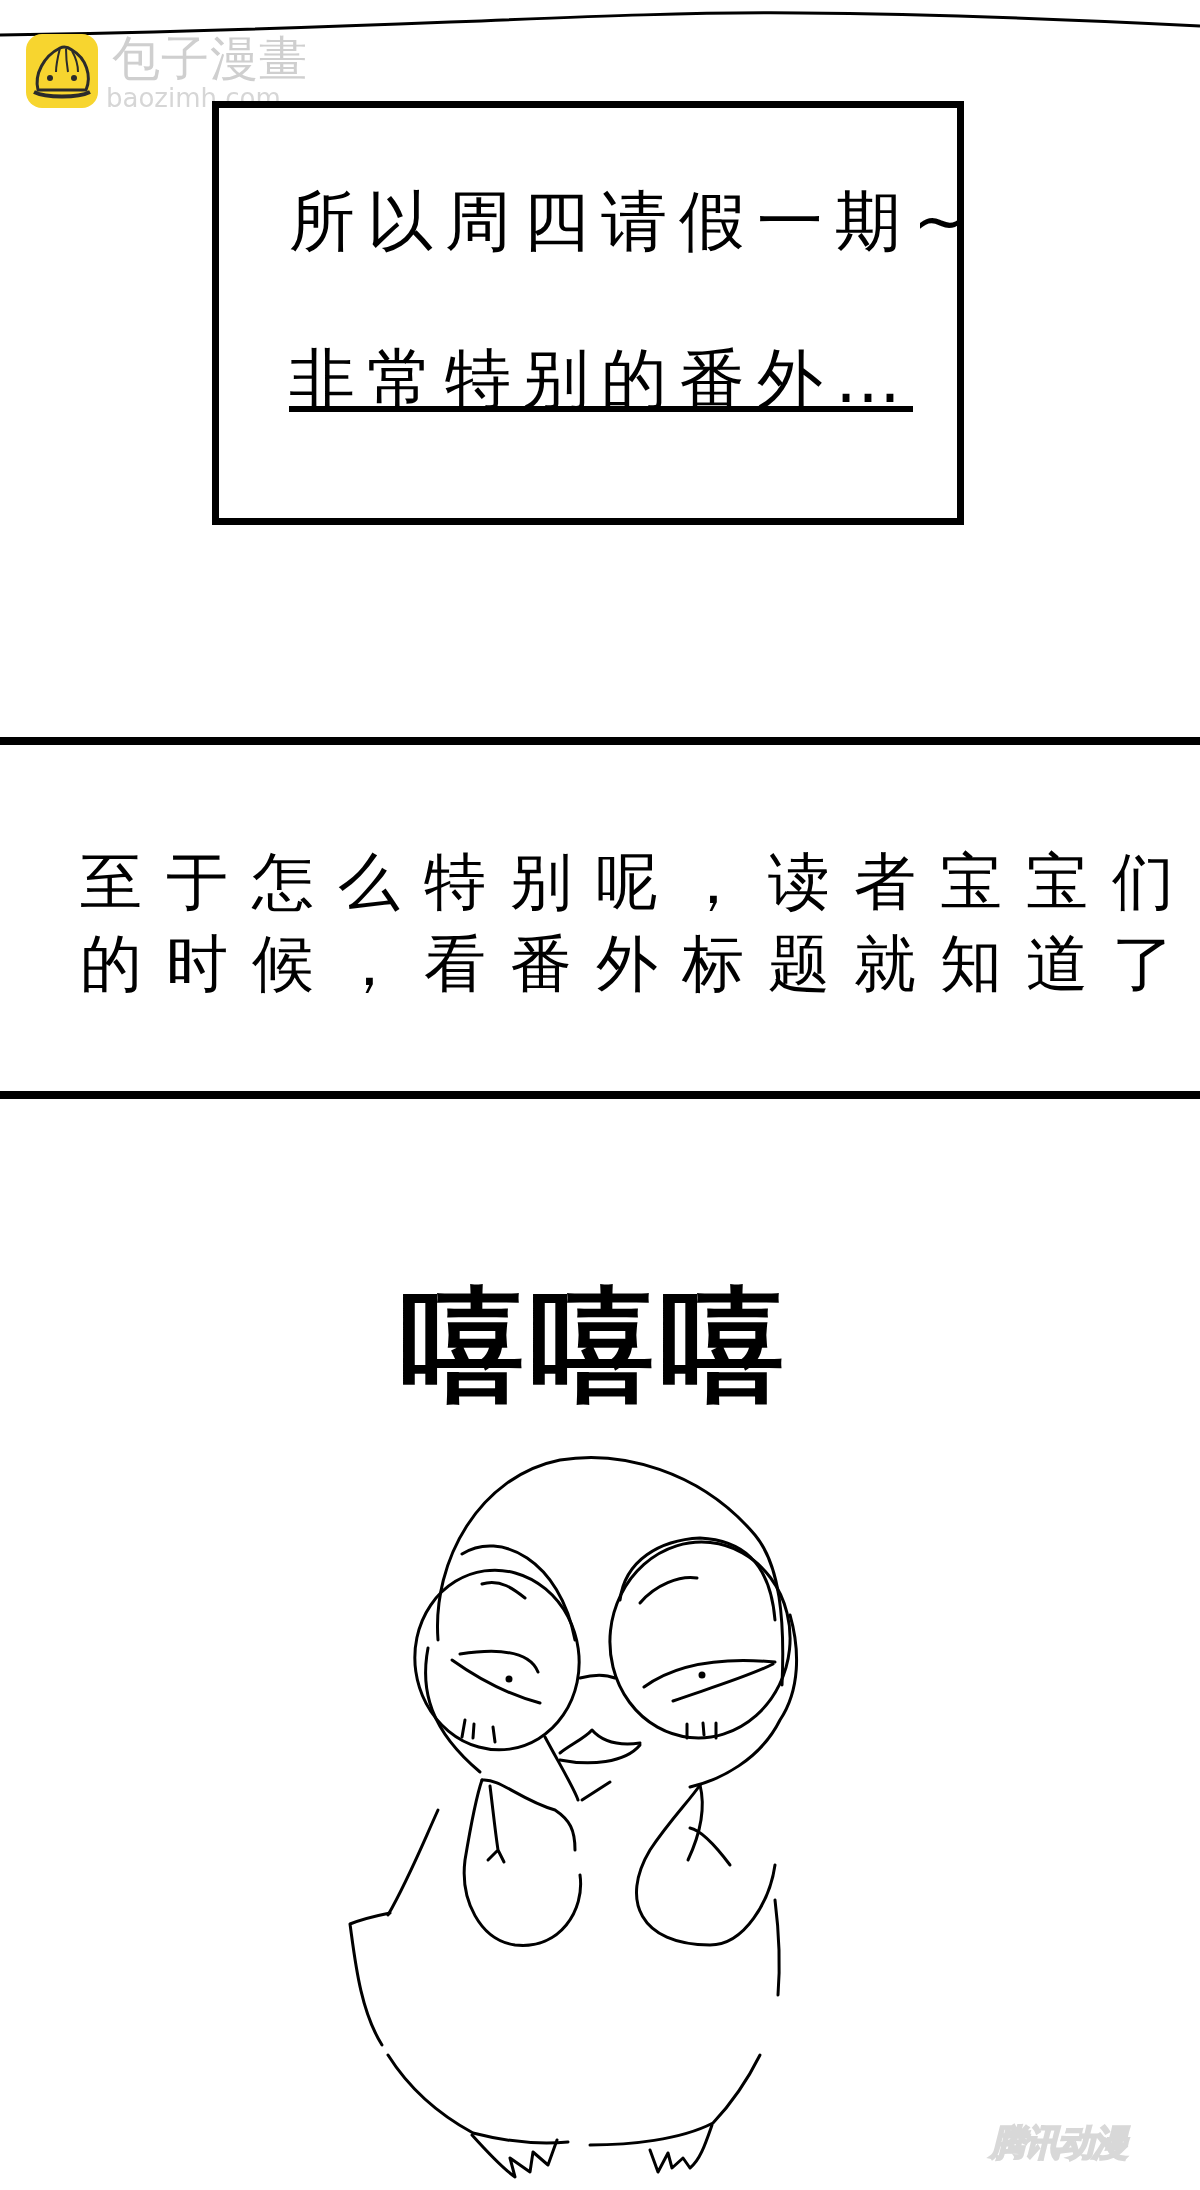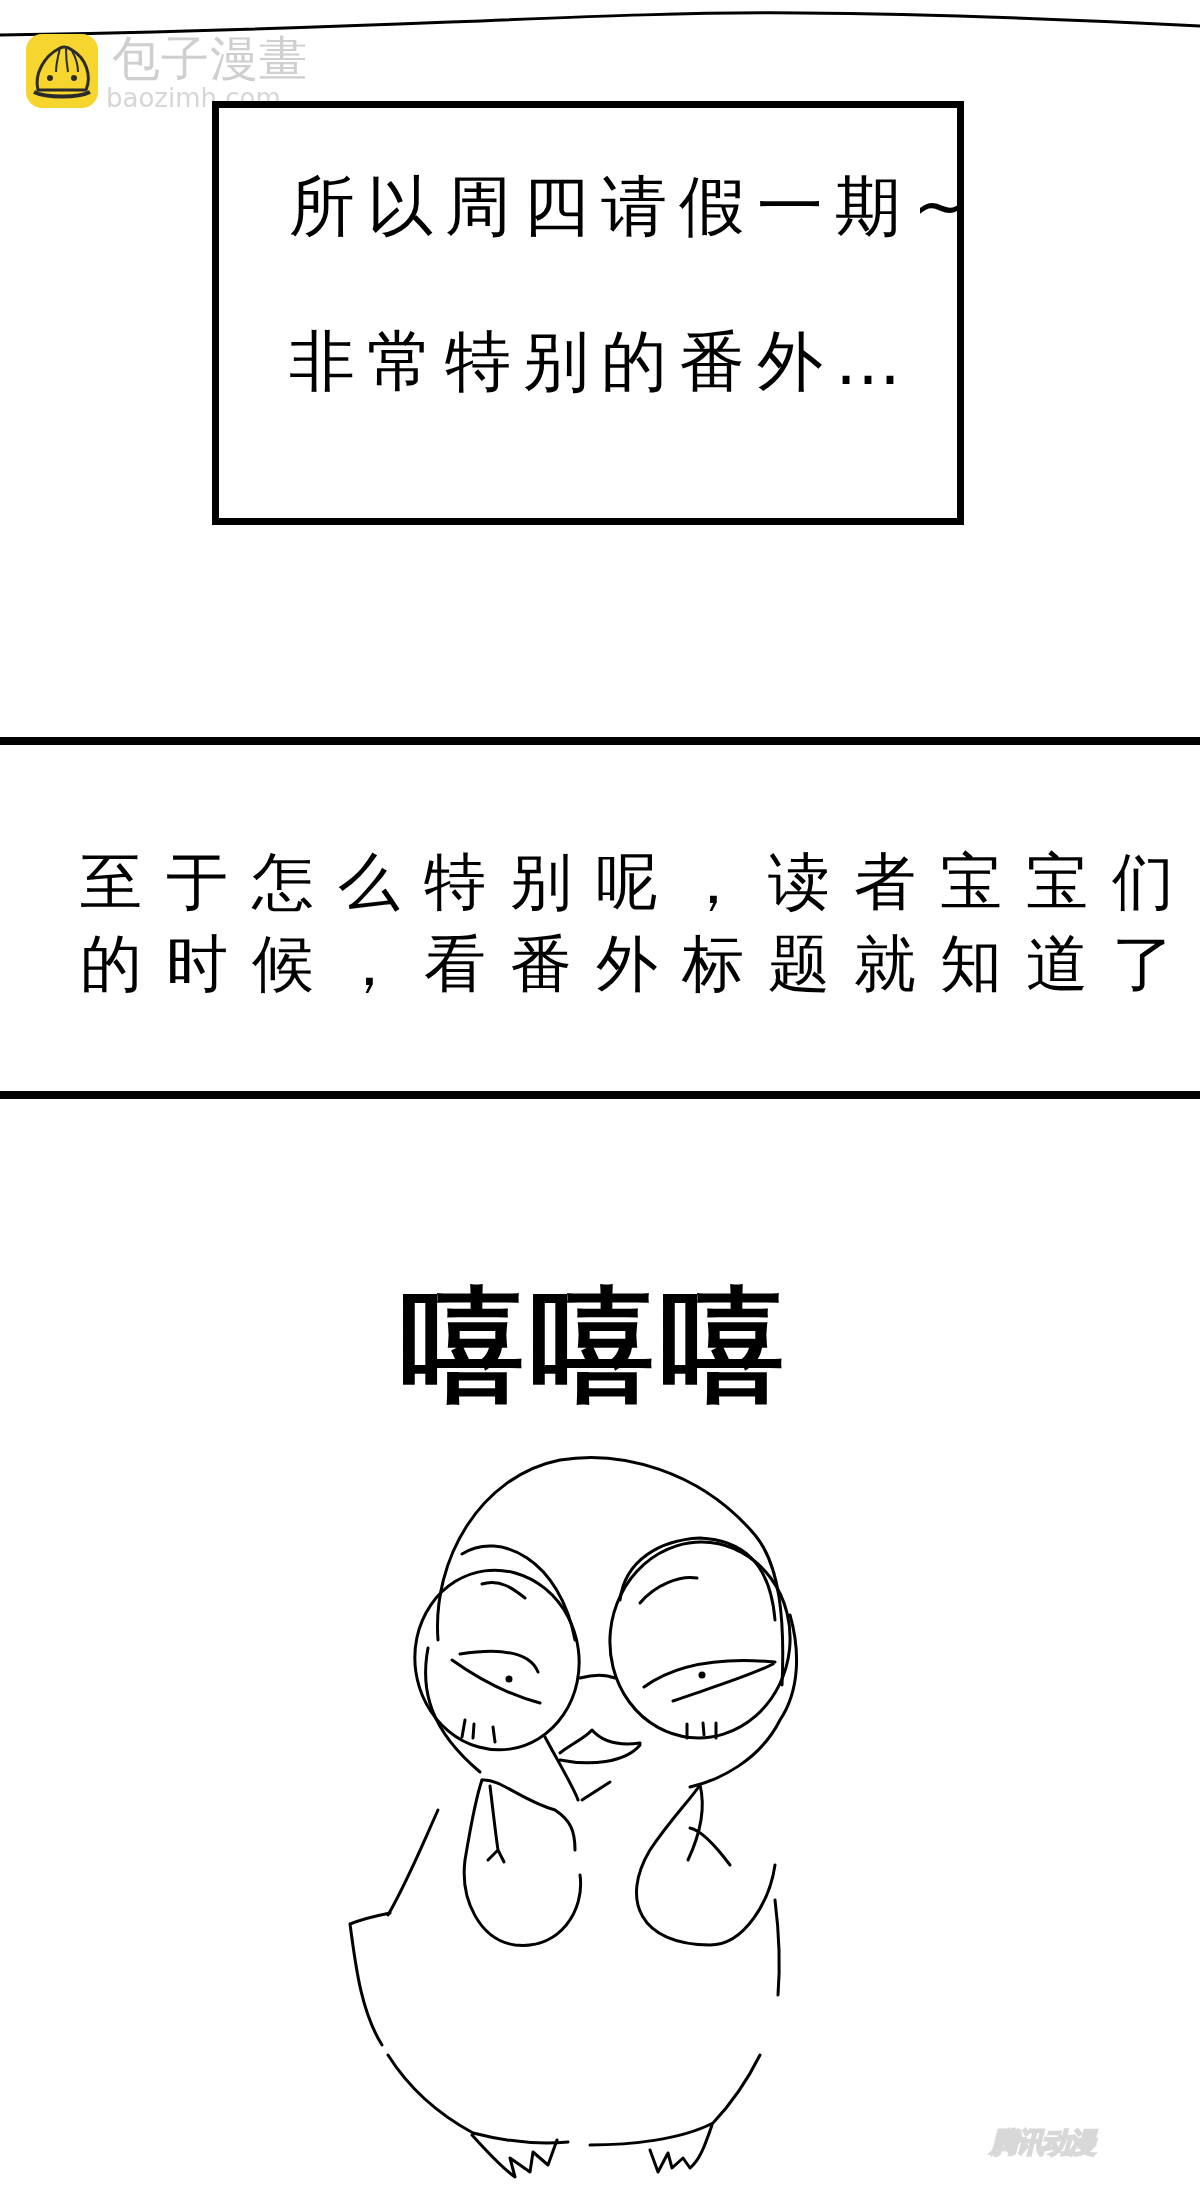--- a/index.html
+++ b/index.html
@@ -10,21 +10,21 @@
   #logo-badge svg { width:72px; height:74px; display:block; }
   #logo-name { left:112px; top:30px; font-size:48px; line-height:56px; color:#cfcfcf; letter-spacing:1px; font-weight:normal; white-space:nowrap; }
   #logo-url { left:106px; top:84px; font-size:26px; line-height:28px; color:#d6d6d6; white-space:nowrap; }
   #notice-box { left:212px; top:101px; width:738px; height:410px; border:7px solid #000; background:#fff; }
   .box-line { position:absolute; left:70px; font-size:66px; line-height:84px; white-space:nowrap; letter-spacing:12px; transform-origin:left top; }
   #panel-rule-top { left:0; top:737px; width:1200px; height:8px; background:#000; }
   #panel-rule-bottom { left:0; top:1091px; width:1200px; height:8px; background:#000; }
   .mid-line { position:absolute; left:80px; font-size:62px; line-height:82px; white-space:nowrap; letter-spacing:24px; }
   #laugh-text { left:400px; top:1255px; font-size:124px; line-height:150px; font-weight:bold; white-space:nowrap; letter-spacing:6px;margin-top:15px; }
   #penguin { left:300px; top:1440px; width:520px; height:750px; }
-  #tencent-mark { left:990px; top:2116px; font-size:28px; line-height:54px; font-weight:bold; font-style:italic; color:#ececec; -webkit-text-stroke:2px #d8d8d8; white-space:nowrap; letter-spacing:-2px; }
+  #tencent-mark { left:990px; top:2116px; font-size:36px; line-height:54px; font-weight:bold; font-style:italic; color:#ececec; -webkit-text-stroke:2px #d8d8d8; white-space:nowrap; letter-spacing:-2px; }
 </style>
 </head>
 <body>
 
 <svg id="top-curve" class="abs" viewBox="0 0 1200 60" preserveAspectRatio="none">
   <path d="M0,35 C150,33 300,28 450,22 C600,16 700,12 800,13 C950,14 1080,20 1200,26" fill="none" stroke="#000" stroke-width="3"></path>
 </svg>
 
 <div id="logo-badge" class="abs">
   <svg viewBox="0 0 72 74">
@@ -32,22 +32,22 @@
     <path d="M34,14 C32,22 30,30 30,38 M40,15 C40,24 41,32 42,38 M46,17 C50,24 52,32 52,38" fill="none" stroke="#2b2b2b" stroke-width="2"></path>
     <circle cx="24" cy="44" r="3" fill="#2b2b2b"></circle>
     <circle cx="48" cy="44" r="3" fill="#2b2b2b"></circle>
     <path d="M8,58 C20,64 52,64 64,58" fill="none" stroke="#2b2b2b" stroke-width="4"></path>
   </svg>
 </div>
 <div id="logo-name" class="abs">包子漫畫</div>
 <div id="logo-url" class="abs">baozimh.com</div>
 
 <div id="notice-box" class="abs">
-  <div class="box-line" style="top:57px;">所以周四请假一期~</div>
-  <div class="box-line" style="top:212px;">非常特别的番外…</div>
+  <div class="box-line" style="top:72px;">所以周四请假一期~</div>
+  <div class="box-line" style="top:230px;text-decoration:underline;">非常特别的番外…</div>
 </div>
 
 <div id="panel-rule-top" class="abs"></div>
 <div class="abs" style="left:0;top:745px;width:1200px;height:346px;">
   <div class="mid-line" style="top:96px;">至于怎么特别呢，读者宝宝们周六</div>
   <div class="mid-line" style="top:178px;">的时候，看番外标题就知道了。</div>
 </div>
 <div id="panel-rule-bottom" class="abs"></div>
 
 <div id="laugh-text" class="abs">嘻嘻嘻</div>

